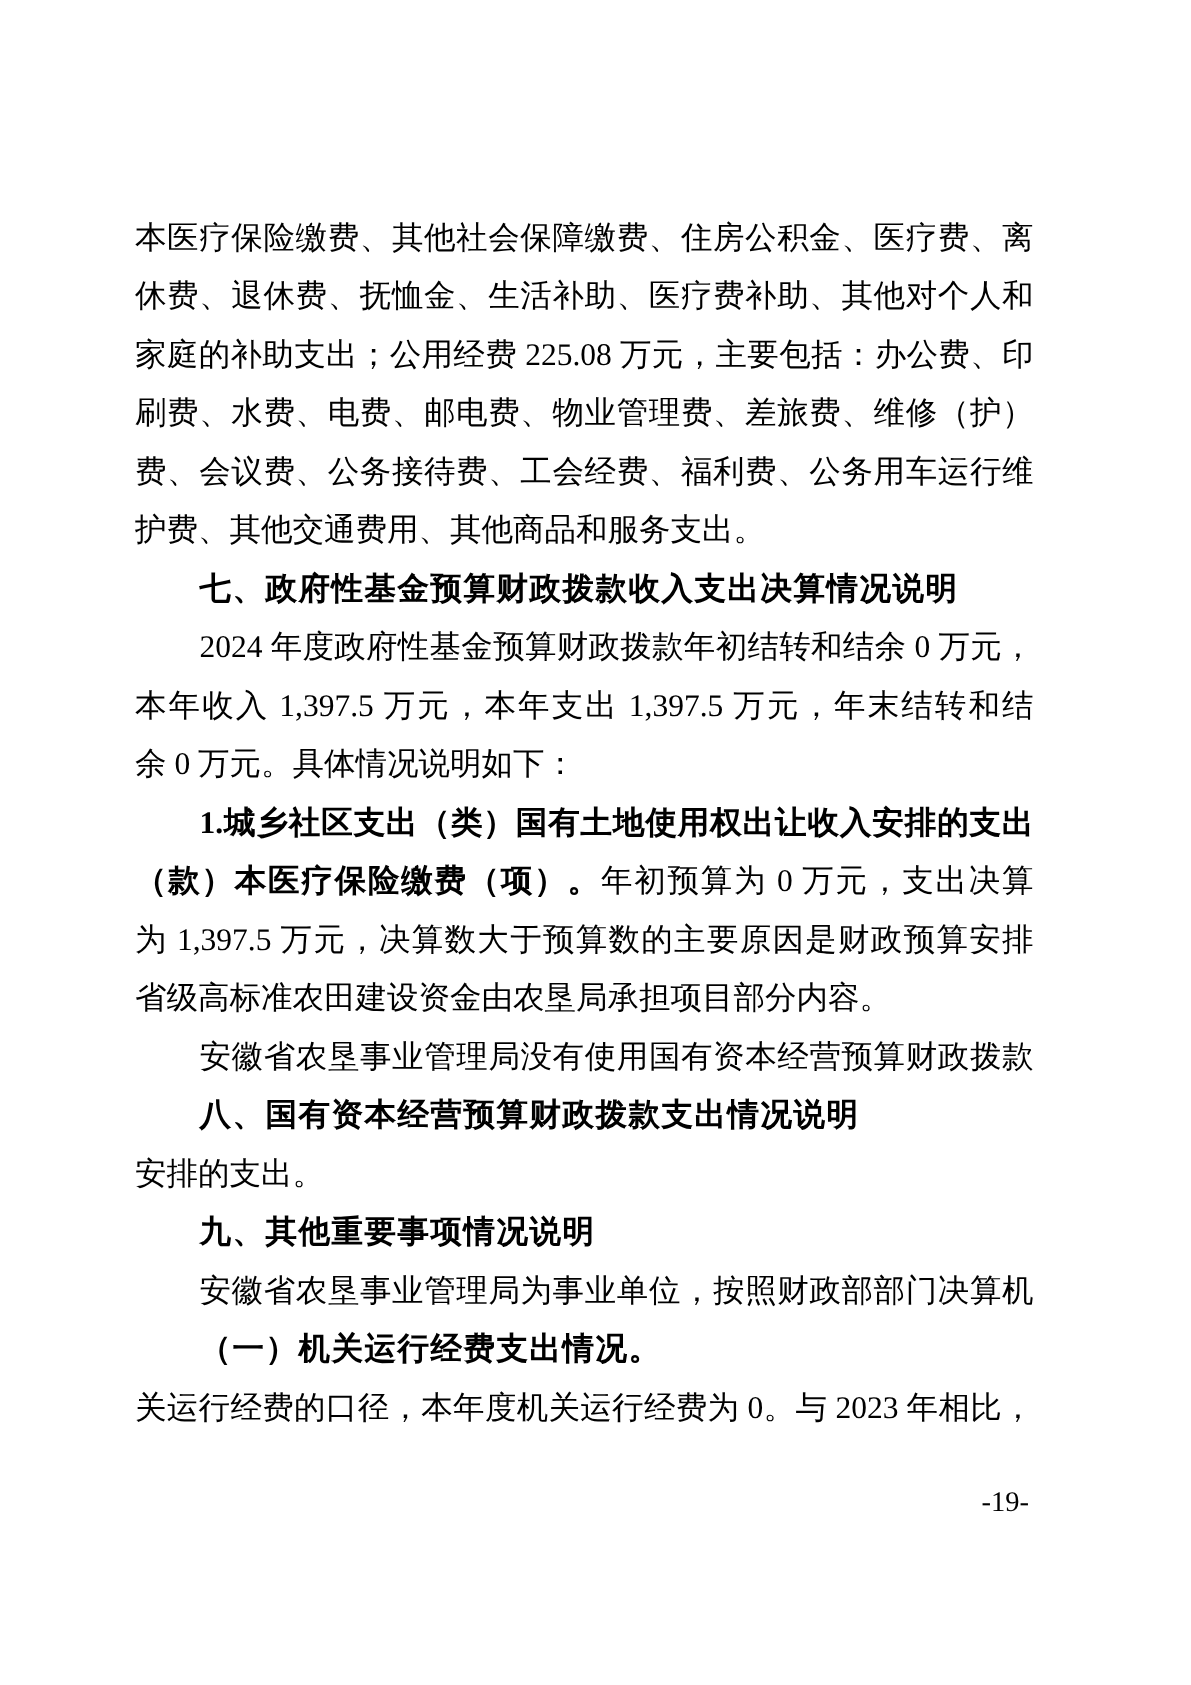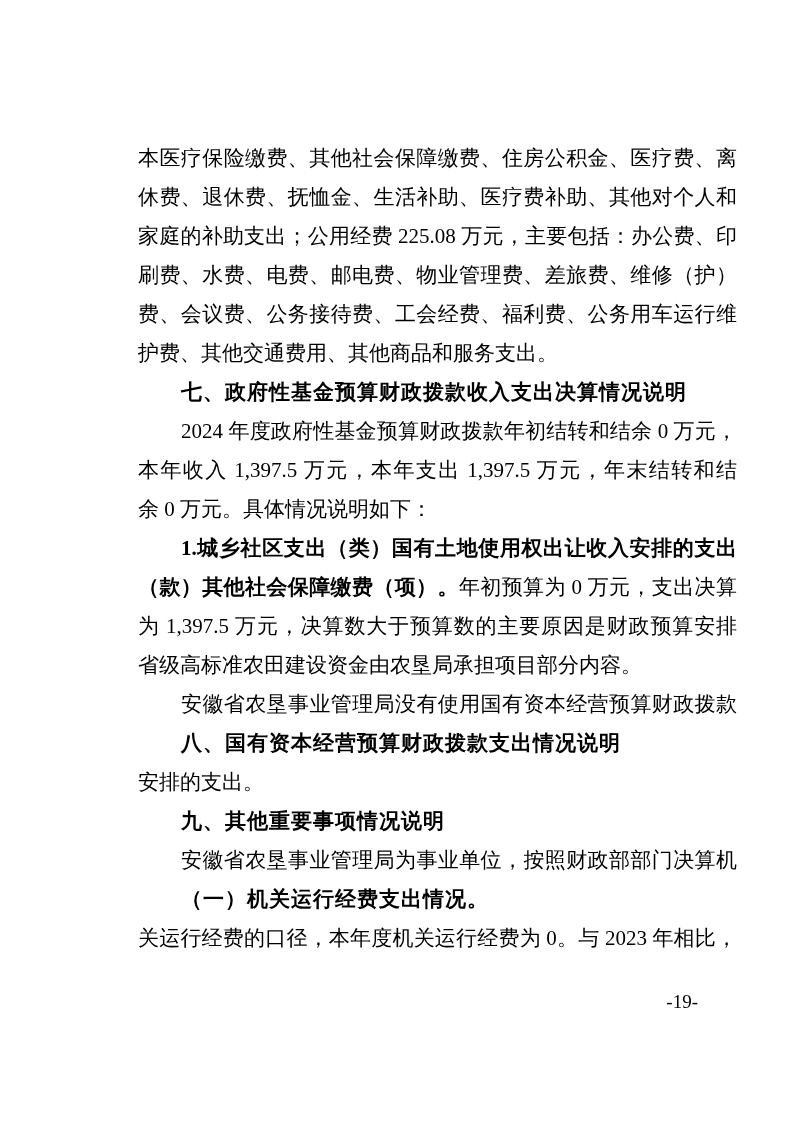--- a/index.html
+++ b/index.html
@@ -14,21 +14,20 @@
     height: 1123px;
     background: #ffffff;
     overflow: hidden;
     color: #000000;
   }
   .content {
     position: absolute;
     left: 90px;
     top: 139px;
     width: 599px;
-    margin-left: 48px;
   }
   .line {
     height: 39px;
     line-height: 39px;
     font-size: 21px;
     font-family: "Liberation Serif", "DejaVu Serif", serif;
     color: #000000;
     overflow: visible;
   }
   
@@ -49,21 +48,21 @@
     font-family: Liberation Serif, serif;
     font-weight: bold;
     letter-spacing: 1px;
   }
   .b {
     font-weight: bold;
   }
   .footer {
     position: absolute;
     top: 991px;
-    right: 96px;
+    right: 108px;
     font-size: 19px;
     line-height: 22px;
     font-family: "Liberation Serif", "DejaVu Serif", serif;
     color: #000000;
   }
 </style>
 </head>
 <body>
 
 <div class="page">
@@ -72,21 +71,21 @@
       <div class="line just"><span>休费、退休费、抚恤金、生活补助、医疗费补助、其他对个人和</span></div>
       <div class="line just"><span>家庭的补助支出；公用经费 225.08 万元，主要包括：办公费、印</span></div>
       <div class="line just"><span>刷费、水费、电费、邮电费、物业管理费、差旅费、维修（护）</span></div>
       <div class="line just"><span>费、会议费、公务接待费、工会经费、福利费、公务用车运行维</span></div>
       <div class="line nj"><span>护费、其他交通费用、其他商品和服务支出。</span></div>
       <div class="line h ind nj"><span class="b">七、政府性基金预算财政拨款收入支出决算情况说明</span></div>
       <div class="line ind just"><span>2024 年度政府性基金预算财政拨款年初结转和结余 0 万元，</span></div>
       <div class="line just"><span>本年收入 1,397.5 万元，本年支出 1,397.5 万元，年末结转和结</span></div>
       <div class="line nj"><span>余 0 万元。具体情况说明如下：</span></div>
       <div class="line ind just"><span class="b">1.城乡社区支出（类）国有土地使用权出让收入安排的支出</span></div>
-      <div class="line just"><span class="b">（款）其他社会保障缴费（项）。</span><span>年初预算为 0 万元，支出决算</span></div>
+      <div class="line just"><span class="b">（款）本医疗保险缴费（项）。</span><span>年初预算为 0 万元，支出决算</span></div>
       <div class="line just"><span>为 1,397.5 万元，决算数大于预算数的主要原因是财政预算安排</span></div>
       <div class="line nj"><span>省级高标准农田建设资金由农垦局承担项目部分内容。</span></div>
       <div class="line ind just"><span>安徽省农垦事业管理局没有使用国有资本经营预算财政拨款</span></div>
       <div class="line h ind nj"><span class="b">八、国有资本经营预算财政拨款支出情况说明</span></div>
       <div class="line nj"><span>安排的支出。</span></div>
       <div class="line h ind nj"><span class="b">九、其他重要事项情况说明</span></div>
       <div class="line ind just"><span>安徽省农垦事业管理局为事业单位，按照财政部部门决算机</span></div>
       <div class="line h ind nj"><span class="b">（一）机关运行经费支出情况。</span></div>
       <div class="line just"><span>关运行经费的口径，本年度机关运行经费为 0。与 2023 年相比，</span></div>
     </div>

